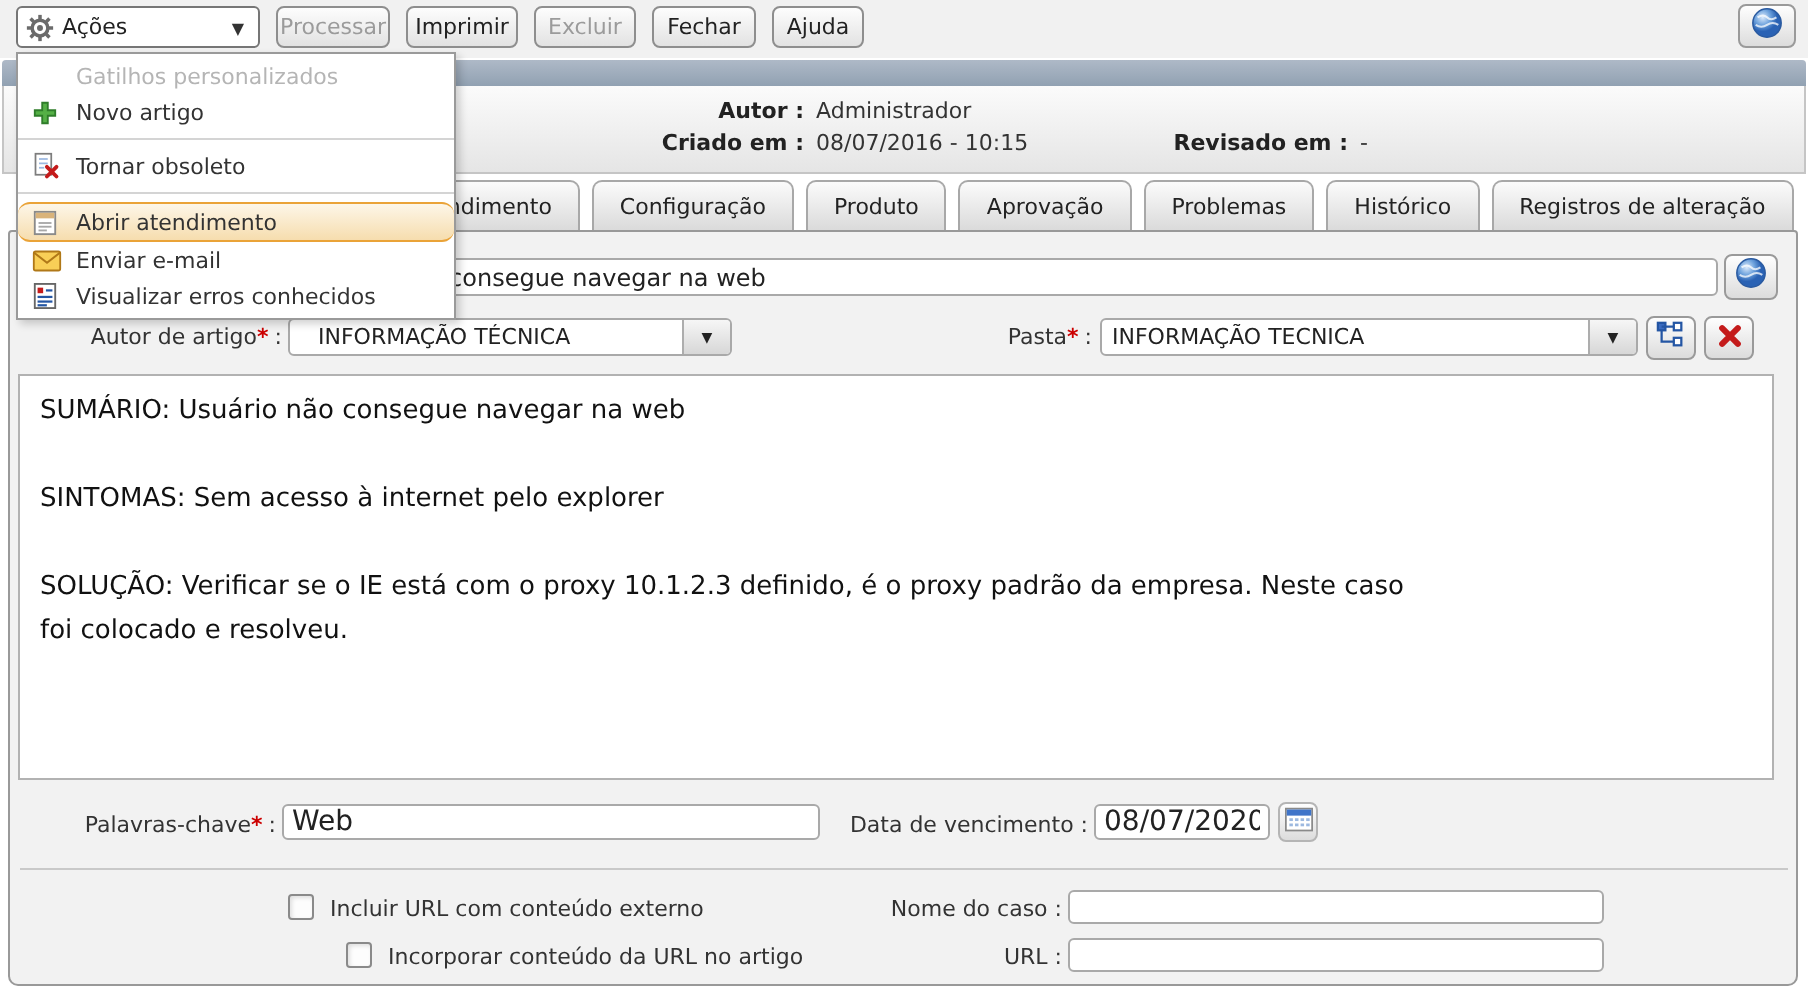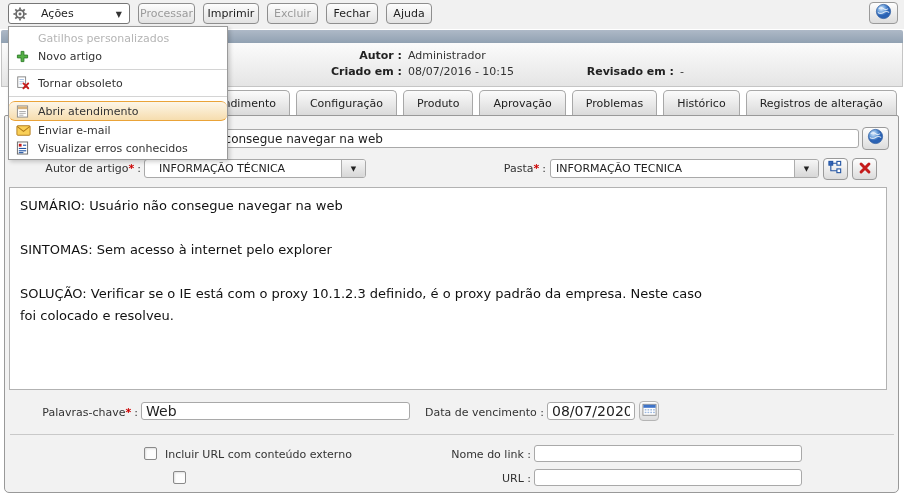--- a/index.html
+++ b/index.html
@@ -3,21 +3,21 @@
 <meta charset="utf-8">
 <style>
   * { margin:0; padding:0; box-sizing:border-box; }
   html,body { width:904px; height:498px; background:#fff; font-family:"DejaVu Sans","Liberation Sans",sans-serif; }
   #stage { position:relative; width:904px; height:498px; overflow:hidden; background:#fff; }
 
   
   .toolbar { position:absolute; left:0; top:0; width:904px; height:29px; background:#f1f1f1; }
   .combo { position:absolute; left:8px; top:3px; width:122px; height:21px; background:#fff;
            border:1px solid #767676; border-radius:3px; display:flex; align-items:center; cursor:pointer; }
-  .combo .glabel { font-size:11px; color:#222; margin-left:14px; }
+  .combo .glabel { font-size:11px; color:#222; margin-left:4px; }
   .combo .caret { position:absolute; right:7px; top:6px; font-size:8px; color:#333; }
   .combo .gear { margin-left:4px; display:flex; }
   .tbtn { position:absolute; top:3px; height:21px; font-family:inherit; font-size:11px; color:#222;
           background:linear-gradient(#fdfdfd,#e2e2e2); border:1px solid #8e8e8e; border-radius:4px; cursor:pointer; }
   .tbtn.disabled { color:#9b9b9b; }
   .iconbtn { position:absolute; background:linear-gradient(#fefefe,#dcdcdc); border:1px solid #9a9a9a;
              border-radius:4px; display:flex; align-items:center; justify-content:center; cursor:pointer; }
 
   
   .menu { position:absolute; left:8px; top:26px; width:220px; background:#fff; border:1px solid #9a9a9a;
@@ -204,24 +204,25 @@
             </g>
         </svg>
       </span>
     </div>
 
     <div class="hsep"></div>
 
     <div class="cb" style="left:139px;top:331px;"></div>
     <span class="cblab" style="left:160px;top:332px;">Incluir URL com conteúdo externo</span>
 
-    <span class="flab" style="left:390px;top:332px;width:136px;">Nome do link :</span>
+    <span class="flab" style="left:390px;top:332px;width:136px;">Nome do caso :</span>
     <input class="inp" style="left: 529px; top: 329px; width: 268px; height: 17px;">
 
     <div class="cb" style="left:168px;top:355px;"></div>
+    <span class="cblab" style="left:189px;top:356px;">Incorporar conteúdo da URL no artigo</span>
 
     <span class="flab" style="left:390px;top:356px;width:136px;">URL :</span>
     <input class="inp" style="left: 529px; top: 353px; width: 268px; height: 17px;">
   </div>
 
   <div class="menu">
     <div class="mi disabled">
       <span class="ic"></span>
         <span>Gatilhos personalizados</span>
     </div>

